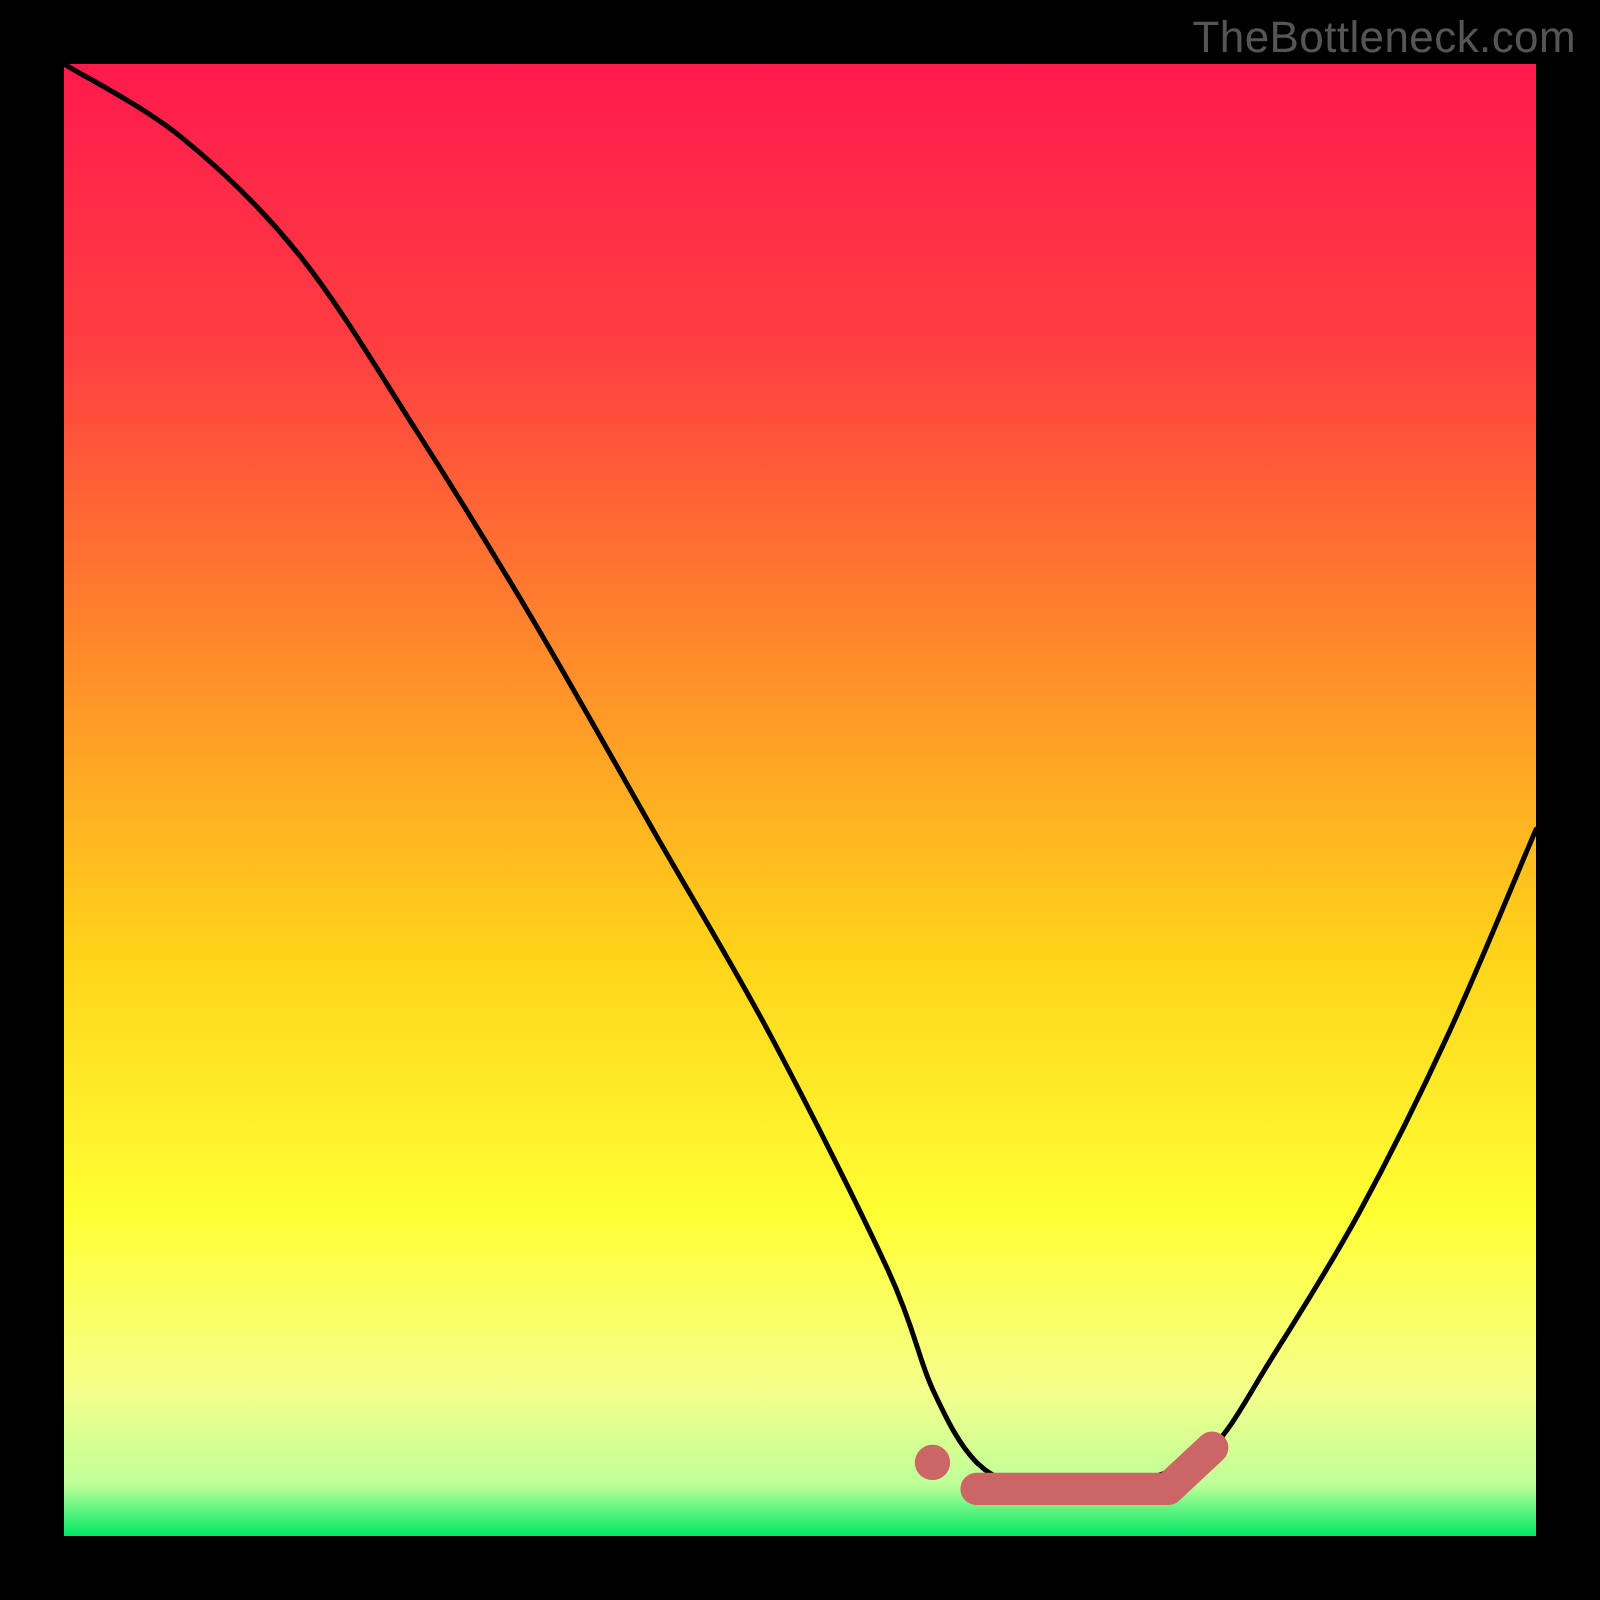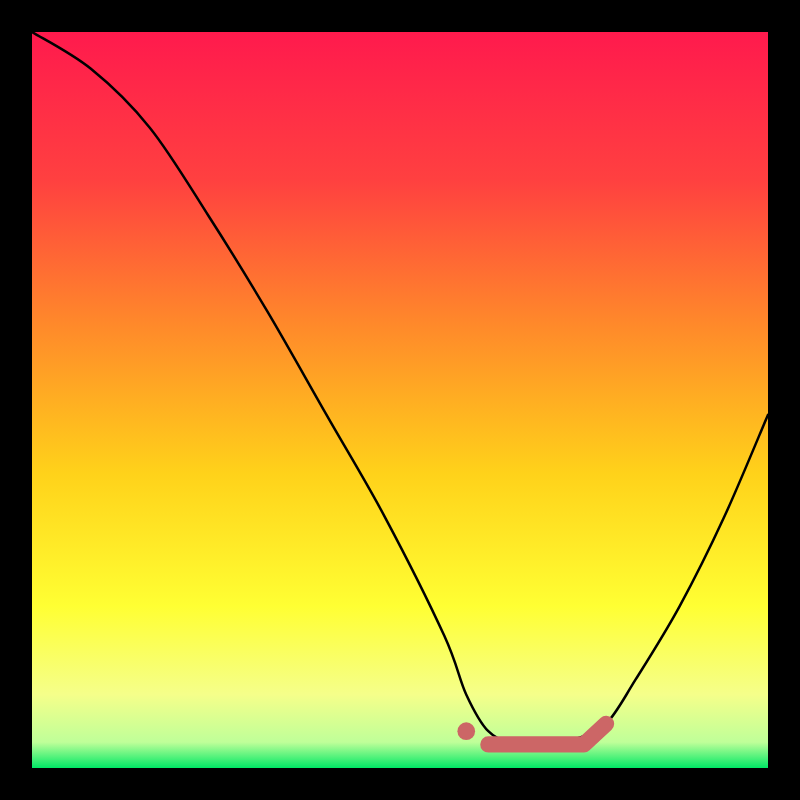--- a/index.html
+++ b/index.html
@@ -33,20 +33,21 @@
     left: 0; top: 0;
     width: 100%;
     height: 100%;
   }
 </style>
 </head>
 <body>
 
 <div class="container">
 
+  <div class="watermark">TheBottleneck.com</div>
 
   <div class="plot-area">
     <svg class="gradient-bg" viewBox="0 0 736 736" preserveAspectRatio="none">
       <defs>
         <linearGradient id="bg-grad" x1="0" y1="0" x2="0" y2="1">
             <stop offset="0%" stop-color="#ff1a4d"></stop>
             <stop offset="20%" stop-color="#ff4040"></stop>
             <stop offset="40%" stop-color="#ff8a2a"></stop>
             <stop offset="60%" stop-color="#ffd21a"></stop>
             <stop offset="78%" stop-color="#ffff33"></stop>

